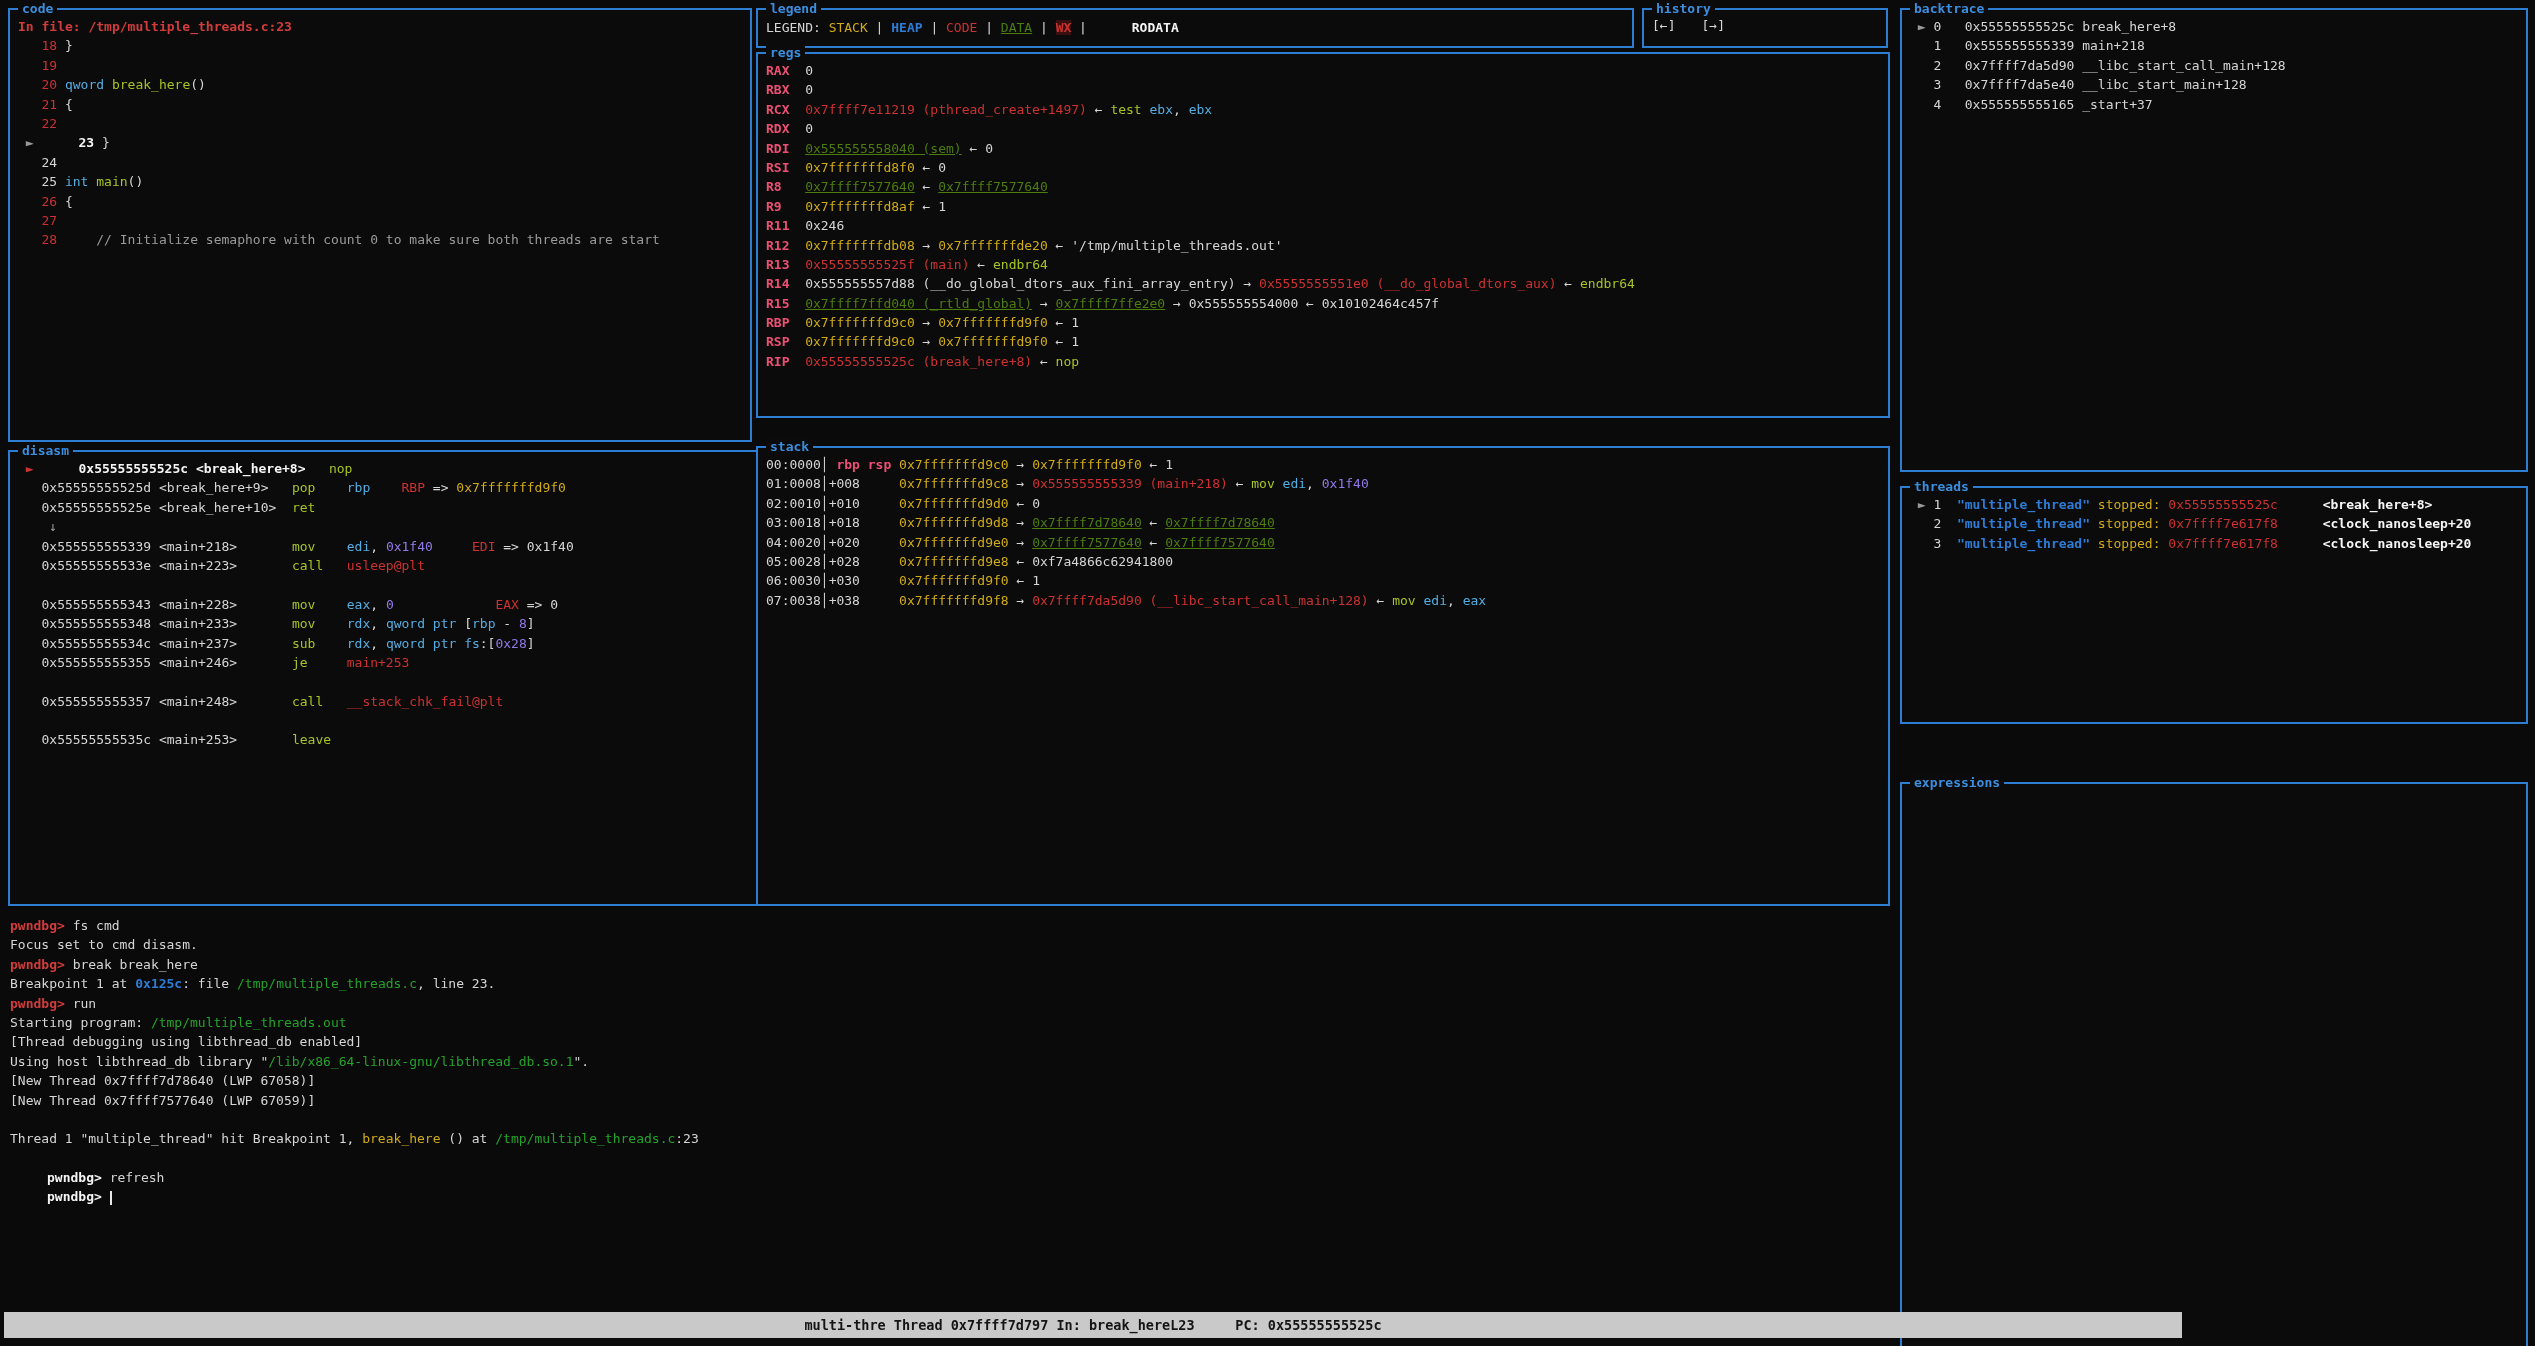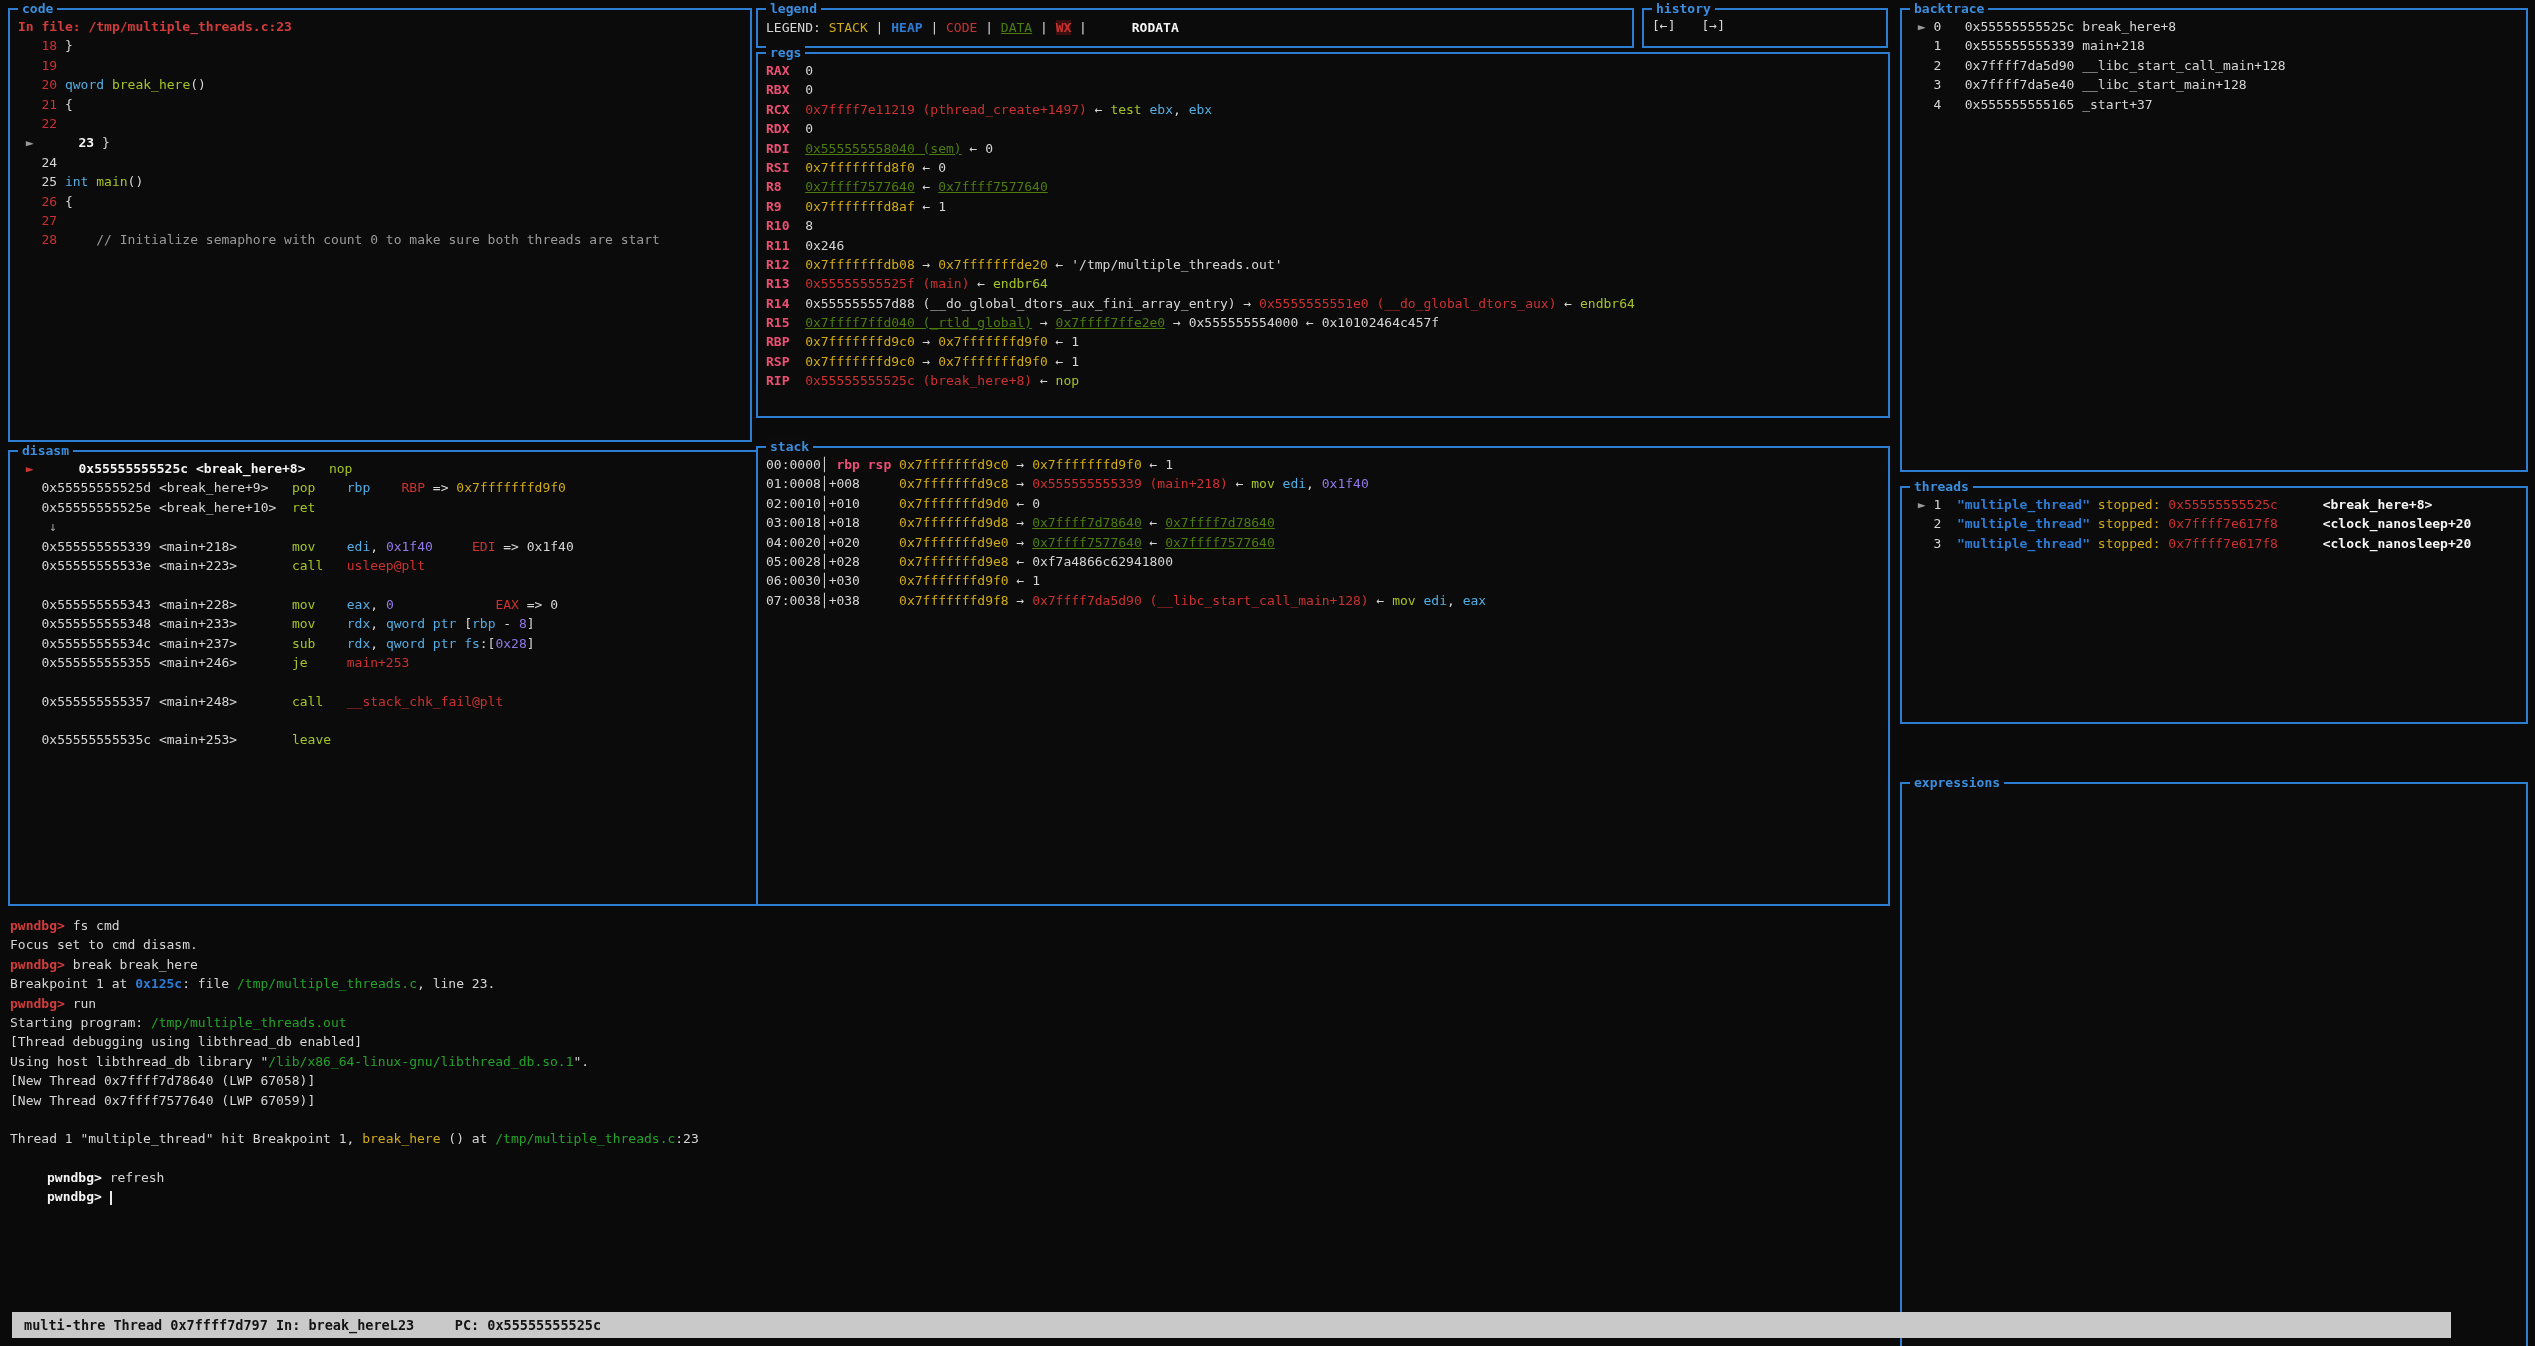--- a/index.html
+++ b/index.html
@@ -43,23 +43,23 @@
   .panel-threads     { left:1900px; top:486px;  width:628px;  height:238px; }
   .panel-expressions { left:1900px; top:734px;  width:628px;  height:570px;margin-top:48px; }
 
   .panel-legend .pc, .panel-history .pc { padding-top:8px; }
   .hbtns { display:flex; gap:26px; }
   .hbtn { color:#d6d6d6; cursor:pointer; white-space:pre; }
 
   .terminal { position:absolute; left:10px; top:916px; width:1872px; height:392px;
               overflow:hidden; }
 
-  .statusbar { position:absolute; left:12px; top:1312px; width:2439px; height:26px;
+  .statusbar { position:absolute; left:4px; top:1312px; width:2178px; height:26px;
                background:#c9c9c9; color:#141414; font-weight:bold;
-               display:flex; justify-content:flex-start; align-items:center;
+               display:flex; justify-content:center; align-items:center;
                padding:0 12px; font-size:13.5px; }
 </style>
 </head>
 <body>
 
 <div class="screen">
 
   <div class="panel panel-code">
     <span class="ptitle">code</span>
     <div class="pc">
@@ -97,21 +97,20 @@
     <span class="ptitle">regs</span>
     <div class="pc">
         <div class="tline"><span class="seg c-pk">RAX  </span><span class="seg c-w">0</span></div>
         <div class="tline"><span class="seg c-pk">RBX  </span><span class="seg c-w">0</span></div>
         <div class="tline"><span class="seg c-pk">RCX  </span><span class="seg c-r">0x7ffff7e11219 (pthread_create+1497)</span><span class="seg c-w"> ← </span><span class="seg c-g">test</span><span class="seg c-w"> </span><span class="seg c-cy">ebx</span><span class="seg c-w">, </span><span class="seg c-cy">ebx</span></div>
         <div class="tline"><span class="seg c-pk">RDX  </span><span class="seg c-w">0</span></div>
         <div class="tline"><span class="seg c-pk">RDI  </span><span class="seg c-pu">0x555555558040 (sem)</span><span class="seg c-w"> ← 0</span></div>
         <div class="tline"><span class="seg c-pk">RSI  </span><span class="seg c-y">0x7fffffffd8f0</span><span class="seg c-w"> ← 0</span></div>
         <div class="tline"><span class="seg c-pk">R8   </span><span class="seg c-pu">0x7ffff7577640</span><span class="seg c-w"> ← </span><span class="seg c-pu">0x7ffff7577640</span></div>
         <div class="tline"><span class="seg c-pk">R9   </span><span class="seg c-y">0x7fffffffd8af</span><span class="seg c-w"> ← 1</span></div>
-        <div class="tline"><span class="seg c-pk">R10  </span><span class="seg c-w">8</span></div>
         <div class="tline"><span class="seg c-pk">R11  </span><span class="seg c-w">0x246</span></div>
         <div class="tline"><span class="seg c-pk">R12  </span><span class="seg c-y">0x7fffffffdb08</span><span class="seg c-w"> → </span><span class="seg c-y">0x7fffffffde20</span><span class="seg c-w"> ← '/tmp/multiple_threads.out'</span></div>
         <div class="tline"><span class="seg c-pk">R13  </span><span class="seg c-r">0x55555555525f (main)</span><span class="seg c-w"> ← </span><span class="seg c-g">endbr64</span></div>
         <div class="tline"><span class="seg c-pk">R14  </span><span class="seg c-w">0x555555557d88 (__do_global_dtors_aux_fini_array_entry)</span><span class="seg c-w"> → </span><span class="seg c-r">0x5555555551e0 (__do_global_dtors_aux)</span><span class="seg c-w"> ← </span><span class="seg c-g">endbr64</span></div>
         <div class="tline"><span class="seg c-pk">R15  </span><span class="seg c-pu">0x7ffff7ffd040 (_rtld_global)</span><span class="seg c-w"> → </span><span class="seg c-pu">0x7ffff7ffe2e0</span><span class="seg c-w"> → 0x555555554000 ← 0x10102464c457f</span></div>
         <div class="tline"><span class="seg c-pk">RBP  </span><span class="seg c-y">0x7fffffffd9c0</span><span class="seg c-w"> → </span><span class="seg c-y">0x7fffffffd9f0</span><span class="seg c-w"> ← 1</span></div>
         <div class="tline"><span class="seg c-pk">RSP  </span><span class="seg c-y">0x7fffffffd9c0</span><span class="seg c-w"> → </span><span class="seg c-y">0x7fffffffd9f0</span><span class="seg c-w"> ← 1</span></div>
         <div class="tline"><span class="seg c-pk">RIP  </span><span class="seg c-r">0x55555555525c (break_here+8)</span><span class="seg c-w"> ← </span><span class="seg c-g">nop</span></div>
       </div>
   </div>

